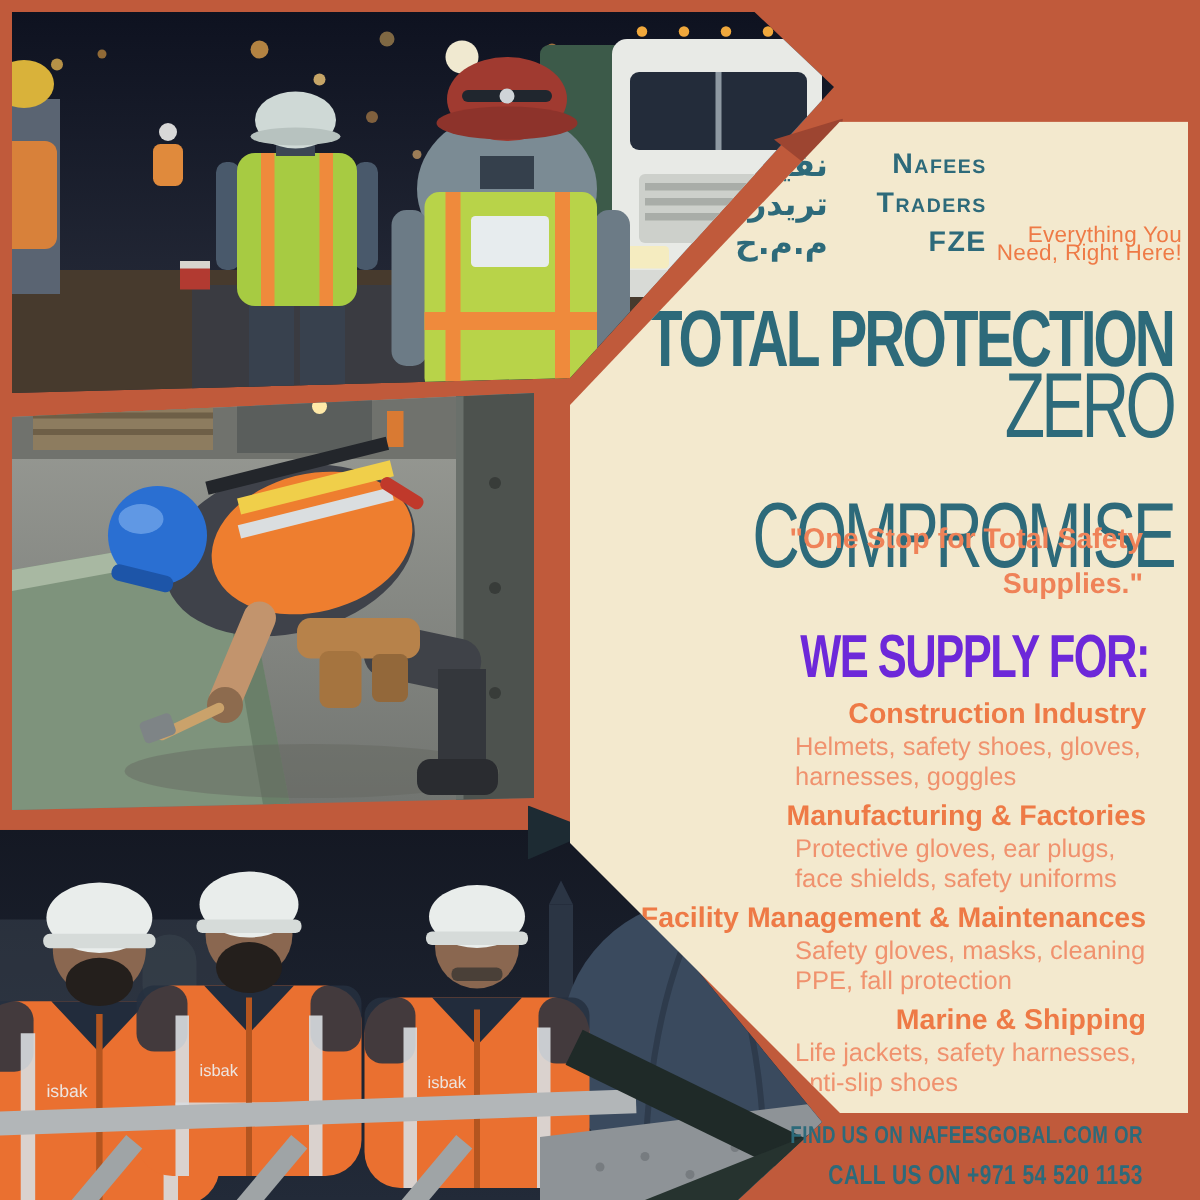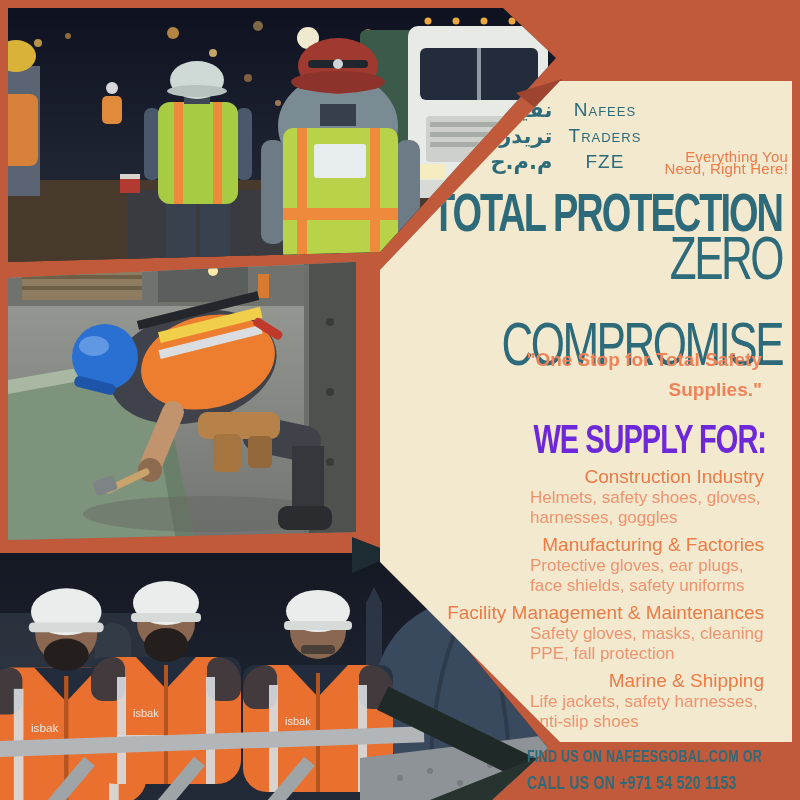--- a/index.html
+++ b/index.html
@@ -24,39 +24,39 @@
     position:absolute;left:380px;top:81px;width:412px;height:661px;
     background:#f3e9ce;
     clip-path:polygon(180px 0,412px 0,412px 661px,180px 661px,0 481px,0 189px);
   }
   .tall{display:inline-block;transform:scaleY(1.4);transform-origin:center;}
   
   .logo-row{position:absolute;top:12px;right:4px;display:flex;align-items:center;gap:9px;}
   .logo-text{display:flex;flex-direction:row;align-items:flex-end;text-align:right;}
   .arabic{font-family:"DejaVu Sans", sans-serif;direction:rtl;color:#2d6a7a;
     font-weight:bold;font-size:21px;line-height:26px;}
-  .brand{color:#2d6a7a;font-weight:normal;font-size:19px;line-height:26px;
-    font-variant:small-caps;letter-spacing:1px;text-align:center;}
+  .brand{color:#2d6a7a;font-weight:bold;font-size:19px;line-height:26px;
+    font-variant:small-caps;letter-spacing:1px;}
   .tagline{color:#ee7a46;font-weight:normal;font-size:15px;line-height:12px;letter-spacing:.2px;}
   
-  .headline{position:absolute;top:108px;right:10px;text-align:right;color:#2d6a7a;}
+  .headline{position:absolute;top:122px;right:10px;text-align:right;color:#2d6a7a;}
   .hl1{font-size:38px;font-weight:bold;letter-spacing:-2px;line-height:48px;}
   .hl2{font-size:44px;font-weight:normal;letter-spacing:-2.5px;line-height:62px;margin-top:2px;margin-left:20px;}
   
   .quote{position:absolute;top:264px;right:30px;width:252px;text-align:right;
     color:#ef8258;font-weight:bold;font-size:19px;line-height:30px;}
   
   .supply-title{position:absolute;top:340px;right:26px;text-align:right;color:#6d28d9;
     font-size:29px;font-weight:bold;letter-spacing:-1px;line-height:36px;}
   .cats{position:absolute;top:384px;right:28px;width:340px;text-align:right;}
   .cat{margin-bottom:5px;}
-  .cat-name{color:#ee7a46;font-weight:normal;font-size:19px;line-height:23px;white-space:nowrap;}
+  .cat-name{color:#ee7a46;font-weight:bold;font-size:19px;line-height:23px;white-space:nowrap;}
   .cat-items{color:#f0926e;font-size:17px;line-height:20px;width:234px;margin-left:auto;text-align:left;}
   
-  .footer{position:absolute;right:38px;top:744px;color:#2d6a7a;font-weight:bold;}
+  .footer{position:absolute;right:38px;top:744px;text-align:right;color:#2d6a7a;font-weight:bold;}
   .f1{font-size:12.5px;line-height:26px;letter-spacing:.3px;}
   .f2{font-size:14px;line-height:26px;letter-spacing:.3px;}
   .f1 .tall,.f2 .tall{transform:scaleY(1.3);}
 </style>
 </head>
 <body>
 
 <div class="poster">
 
   <div class="photo photo1">

